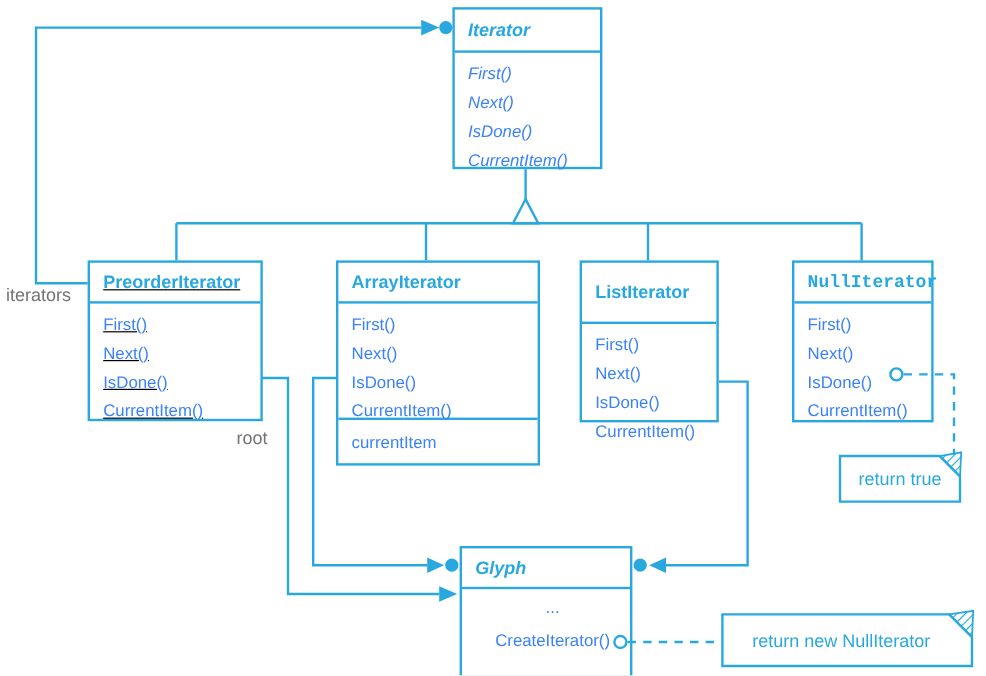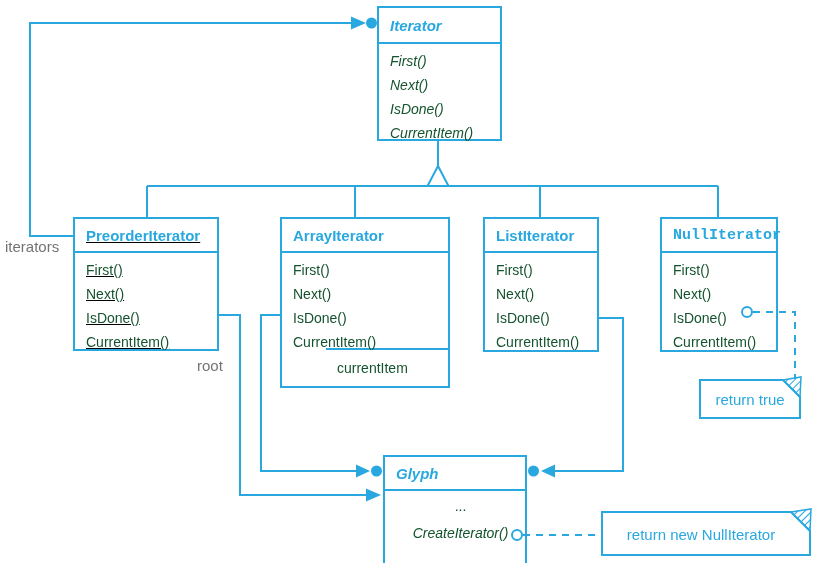--- a/index.html
+++ b/index.html
@@ -24,32 +24,31 @@
     color: #29a8e0;
     font-weight: bold;
     font-size: 15px;
     padding-left: 11px;
     display: flex;
     align-items: center;
   }
   .cls-title.abstract { font-style: italic; }
   .cls-methods { padding: 5px 0 0 11px; }
   .cls-method, .cls-attr {
-    color: #14532d;
+    color: #3b82f6;
     font-size: 14px;
     line-height: 24px;
     white-space: nowrap;
   }
   .cls-methods.abstract .cls-method { font-style: italic; }
   .cls-method.roman { font-style: normal; }
   .cls-attrs {
     box-sizing: border-box;
     border-top: 2px solid #29a8e0;
     padding: 6px 0 0 11px;
-    margin-left: 44px;
   }
   .glyph-methods .cls-method { line-height: 27px; }
   #connectors {
     position: absolute;
     left: 0; top: 0;
     z-index: 2;
     pointer-events: none;
   }
   .edge-label {
     position: absolute;
@@ -101,21 +100,21 @@
       <div class="cls-method">Next()</div>
       <div class="cls-method">IsDone()</div>
       <div class="cls-method">CurrentItem()</div>
     </div>
     <div class="cls-attrs">
       <div class="cls-attr">currentItem</div>
     </div>
   </div>
 
   <div class="cls" style="left:483px; top:217px; width:116px; height:135px;">
-    <div class="cls-title" style="height:34px;">ListIterator</div>
+    <div class="cls-title" style="height:51px;">ListIterator</div>
     <div class="cls-methods">
       <div class="cls-method">First()</div>
       <div class="cls-method">Next()</div>
       <div class="cls-method">IsDone()</div>
       <div class="cls-method">CurrentItem()</div>
     </div>
   </div>
 
   <div class="cls" style="left:660px; top:217px; width:118px; height:135px;">
     <div class="cls-title" style="height:34px;font-family:Liberation Mono, monospace;">NullIterator</div>
@@ -124,21 +123,21 @@
       <div class="cls-method">Next()</div>
       <div class="cls-method">IsDone()</div>
       <div class="cls-method">CurrentItem()</div>
     </div>
   </div>
 
   <div class="cls" style="left:383px; top:455px; width:144px; height:110px;text-align:center;">
     <div class="cls-title abstract" style="height:34px;">Glyph</div>
     <div class="cls-methods glyph-methods" style="padding-top:2px;">
       <div class="cls-method roman">...</div>
-      <div class="cls-method" style="font-style:italic;">CreateIterator()</div>
+      <div class="cls-method" style="">CreateIterator()</div>
     </div>
   </div>
 
   <svg id="connectors" width="822" height="563" viewBox="0 0 822 563">
     <defs>
       <pattern id="hatch" width="5" height="5" patternUnits="userSpaceOnUse" patternTransform="rotate(45)">
         <line x1="0" y1="0" x2="0" y2="5" stroke="#29a8e0" stroke-width="2"></line>
       </pattern>
     </defs>
 

